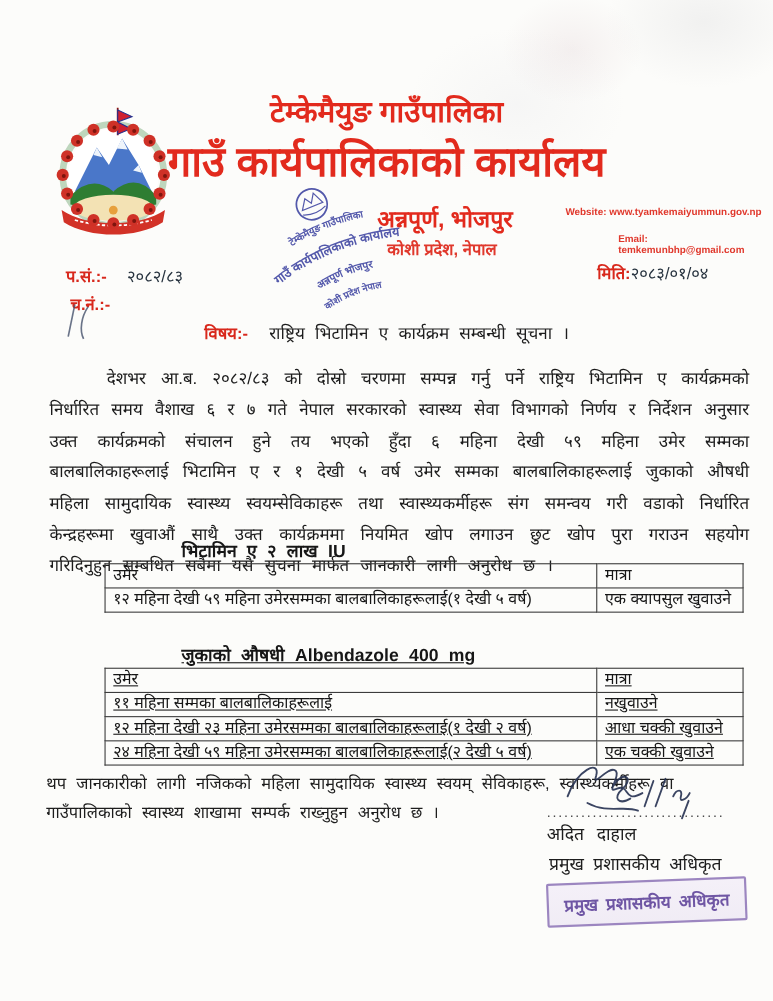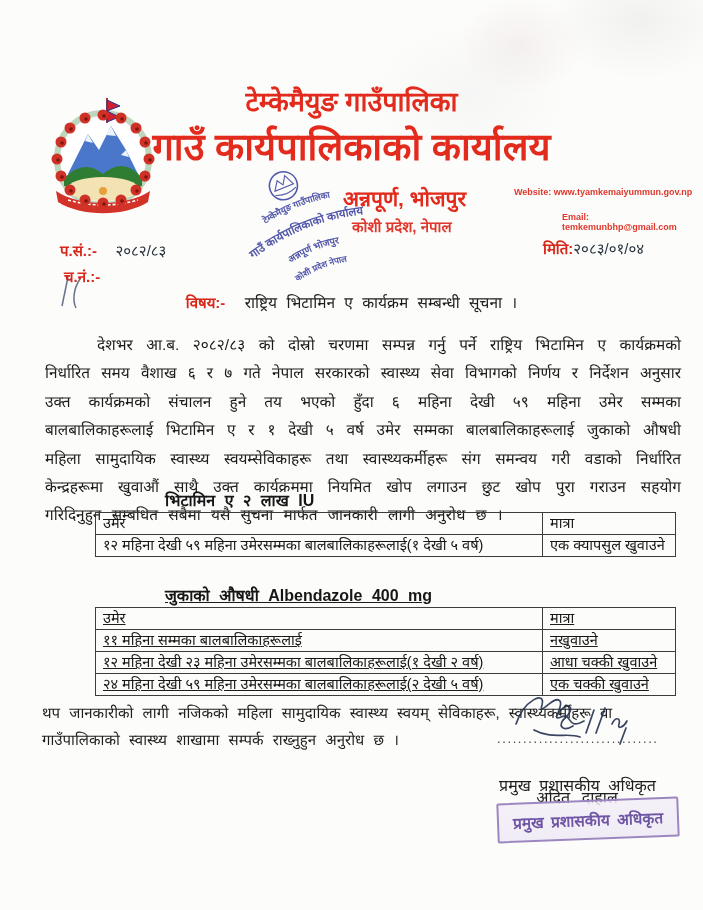--- a/index.html
+++ b/index.html
@@ -37,21 +37,21 @@
   table.doc{border-collapse:collapse;width:578px;table-layout:fixed;}
   table.doc td,table.doc th{
     border:1.4px solid #3c3c3c;font-size:14.5px;font-weight:normal;
     padding:1px 7px;height:19px;line-height:17px;text-align:left;color:#161616;
     overflow:hidden;white-space:nowrap;
   }
   table.doc th.c1{width:432px;text-align:left;}
   table.doc th.c2{width:118px;}
   .closing{top:699px;left:42px;width:650px;font-size:15px;line-height:27px;word-spacing:5px;}
   .dotline{top:731px;left:497px;width:160px;color:#4a4a4a;font-size:13px;letter-spacing:1.6px;overflow:hidden;white-space:nowrap;}
-  .sig-name{top:786px;left:497px;width:160px;text-align:center;font-size:16px;word-spacing:7px;}
+  .sig-name{top:747px;left:497px;width:160px;text-align:left;font-size:16px;word-spacing:7px;}
   .sig-title{top:774px;left:470px;width:215px;text-align:center;font-size:16px;word-spacing:4px;}
   .box-stamp{
     top:800px;left:497px;width:178px;height:36px;
     border:2.5px solid #9c86c0;border-radius:2px;
     background:linear-gradient(rgba(243,238,248,0.85), rgba(231,223,241,0.55));
     transform:rotate(-2.2deg);
     display:flex;align-items:center;justify-content:center;
     color:#6f56a4;font-weight:bold;font-size:15.5px;word-spacing:3px;
   }
 </style>

